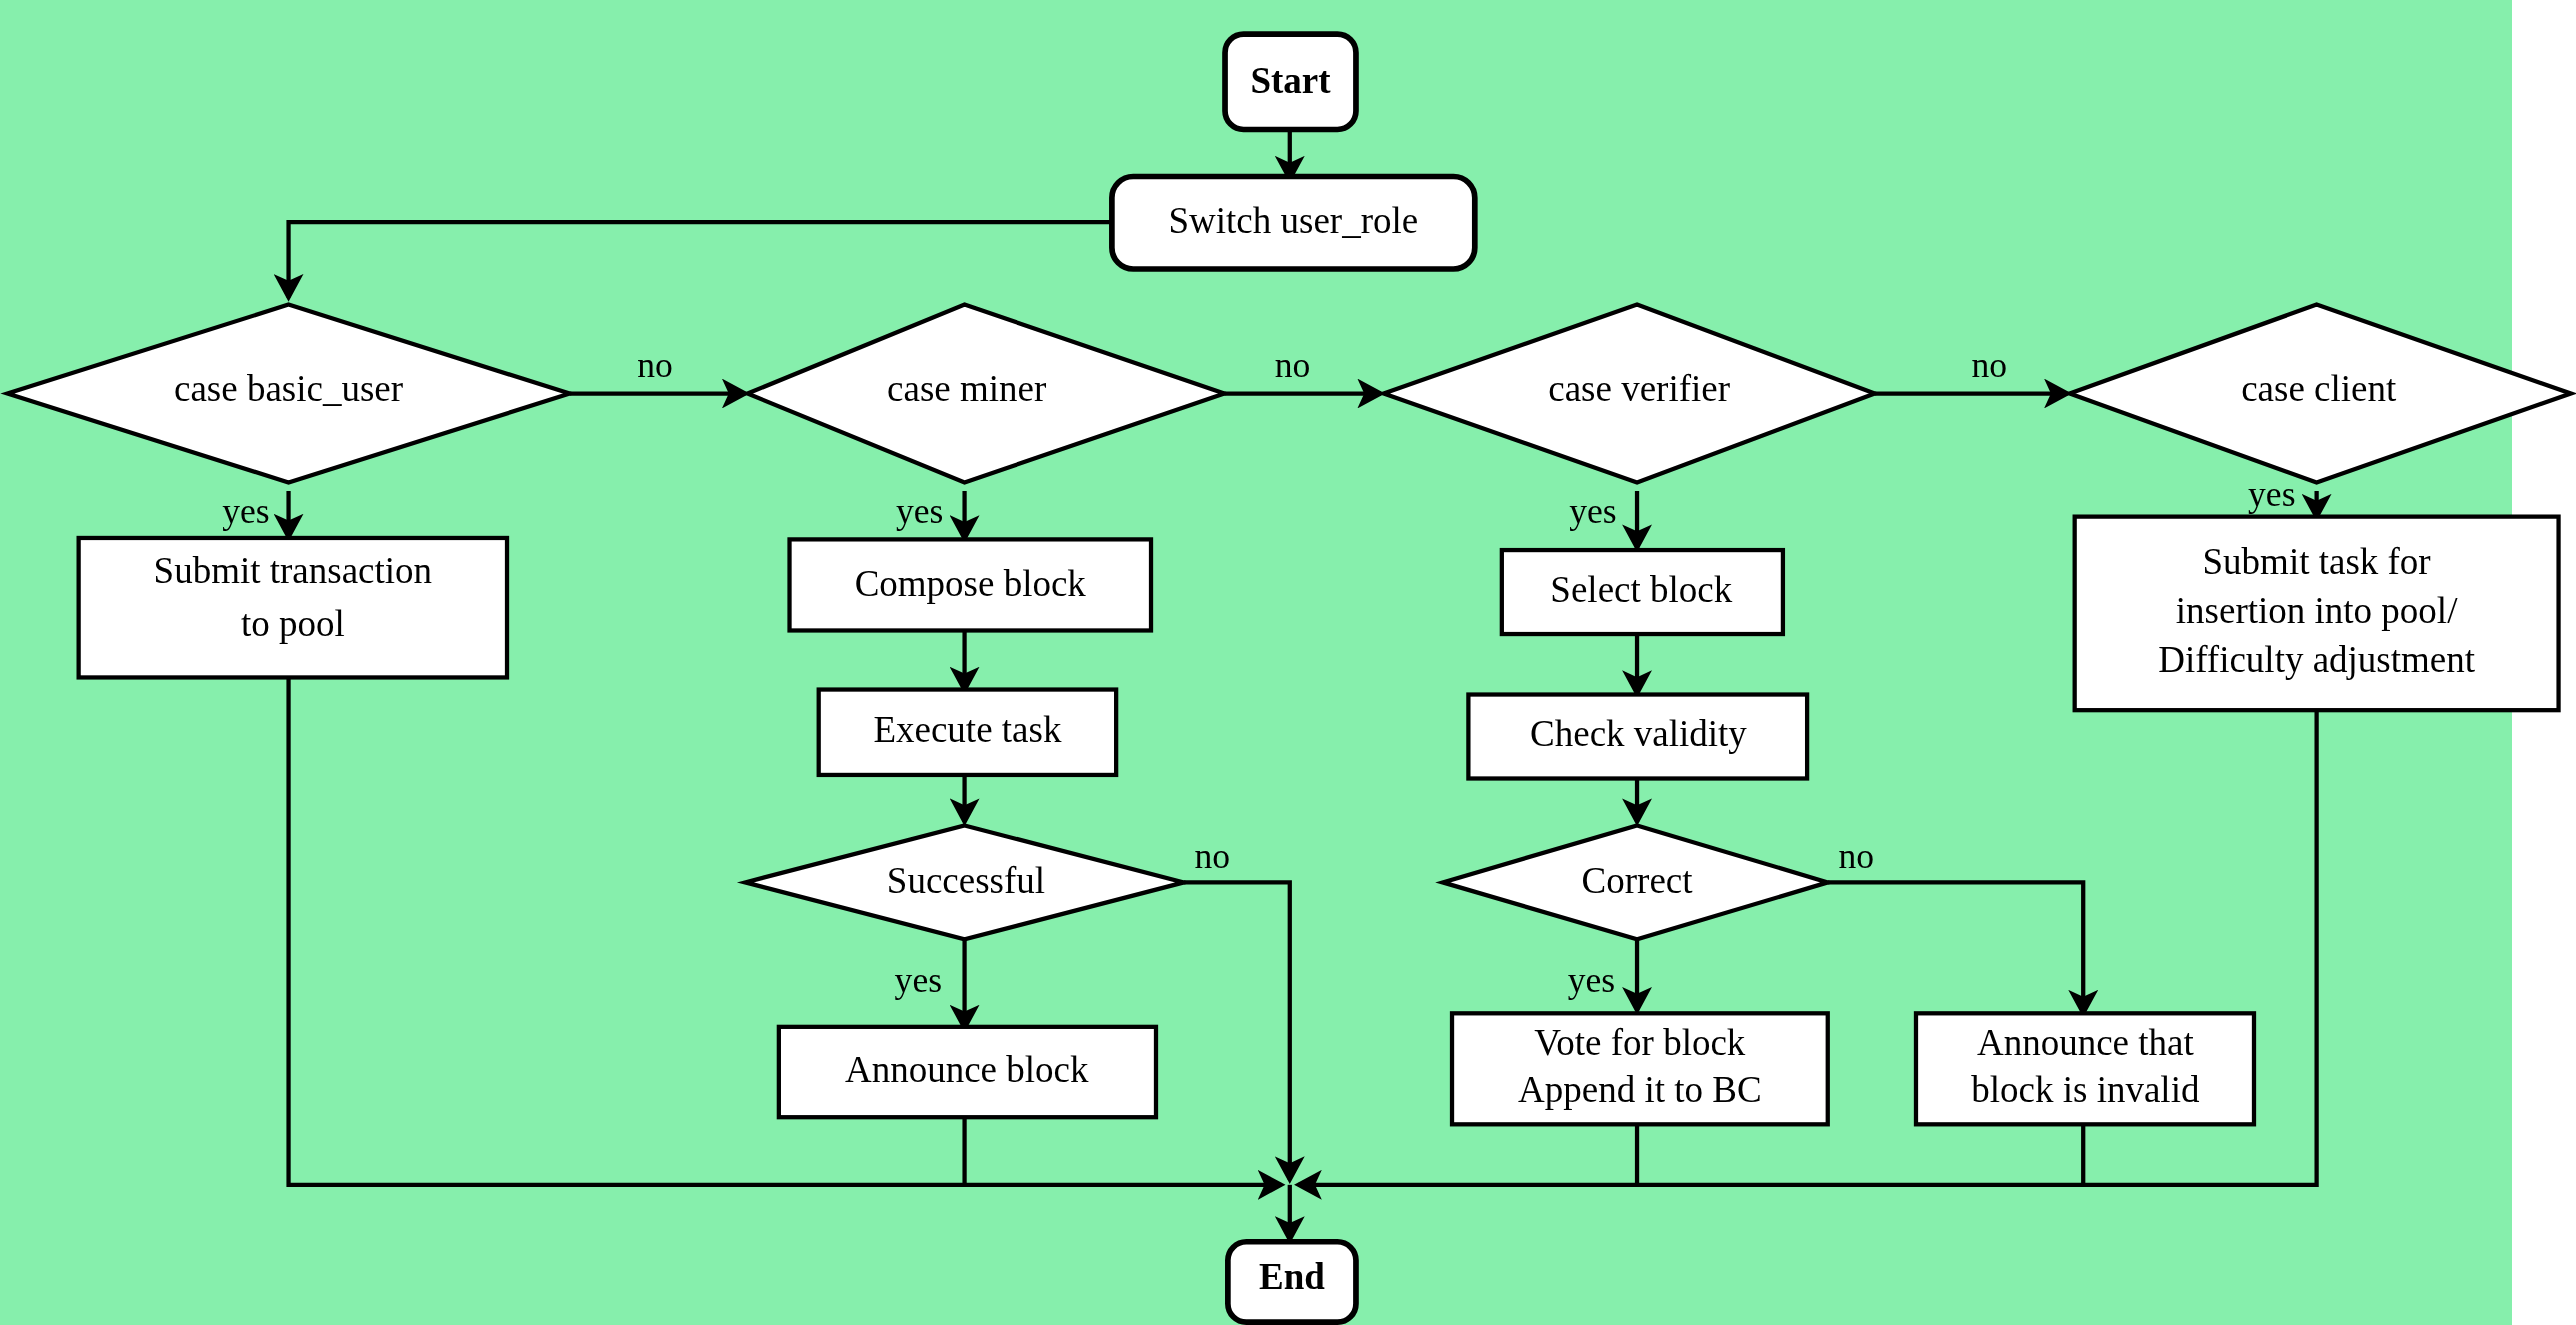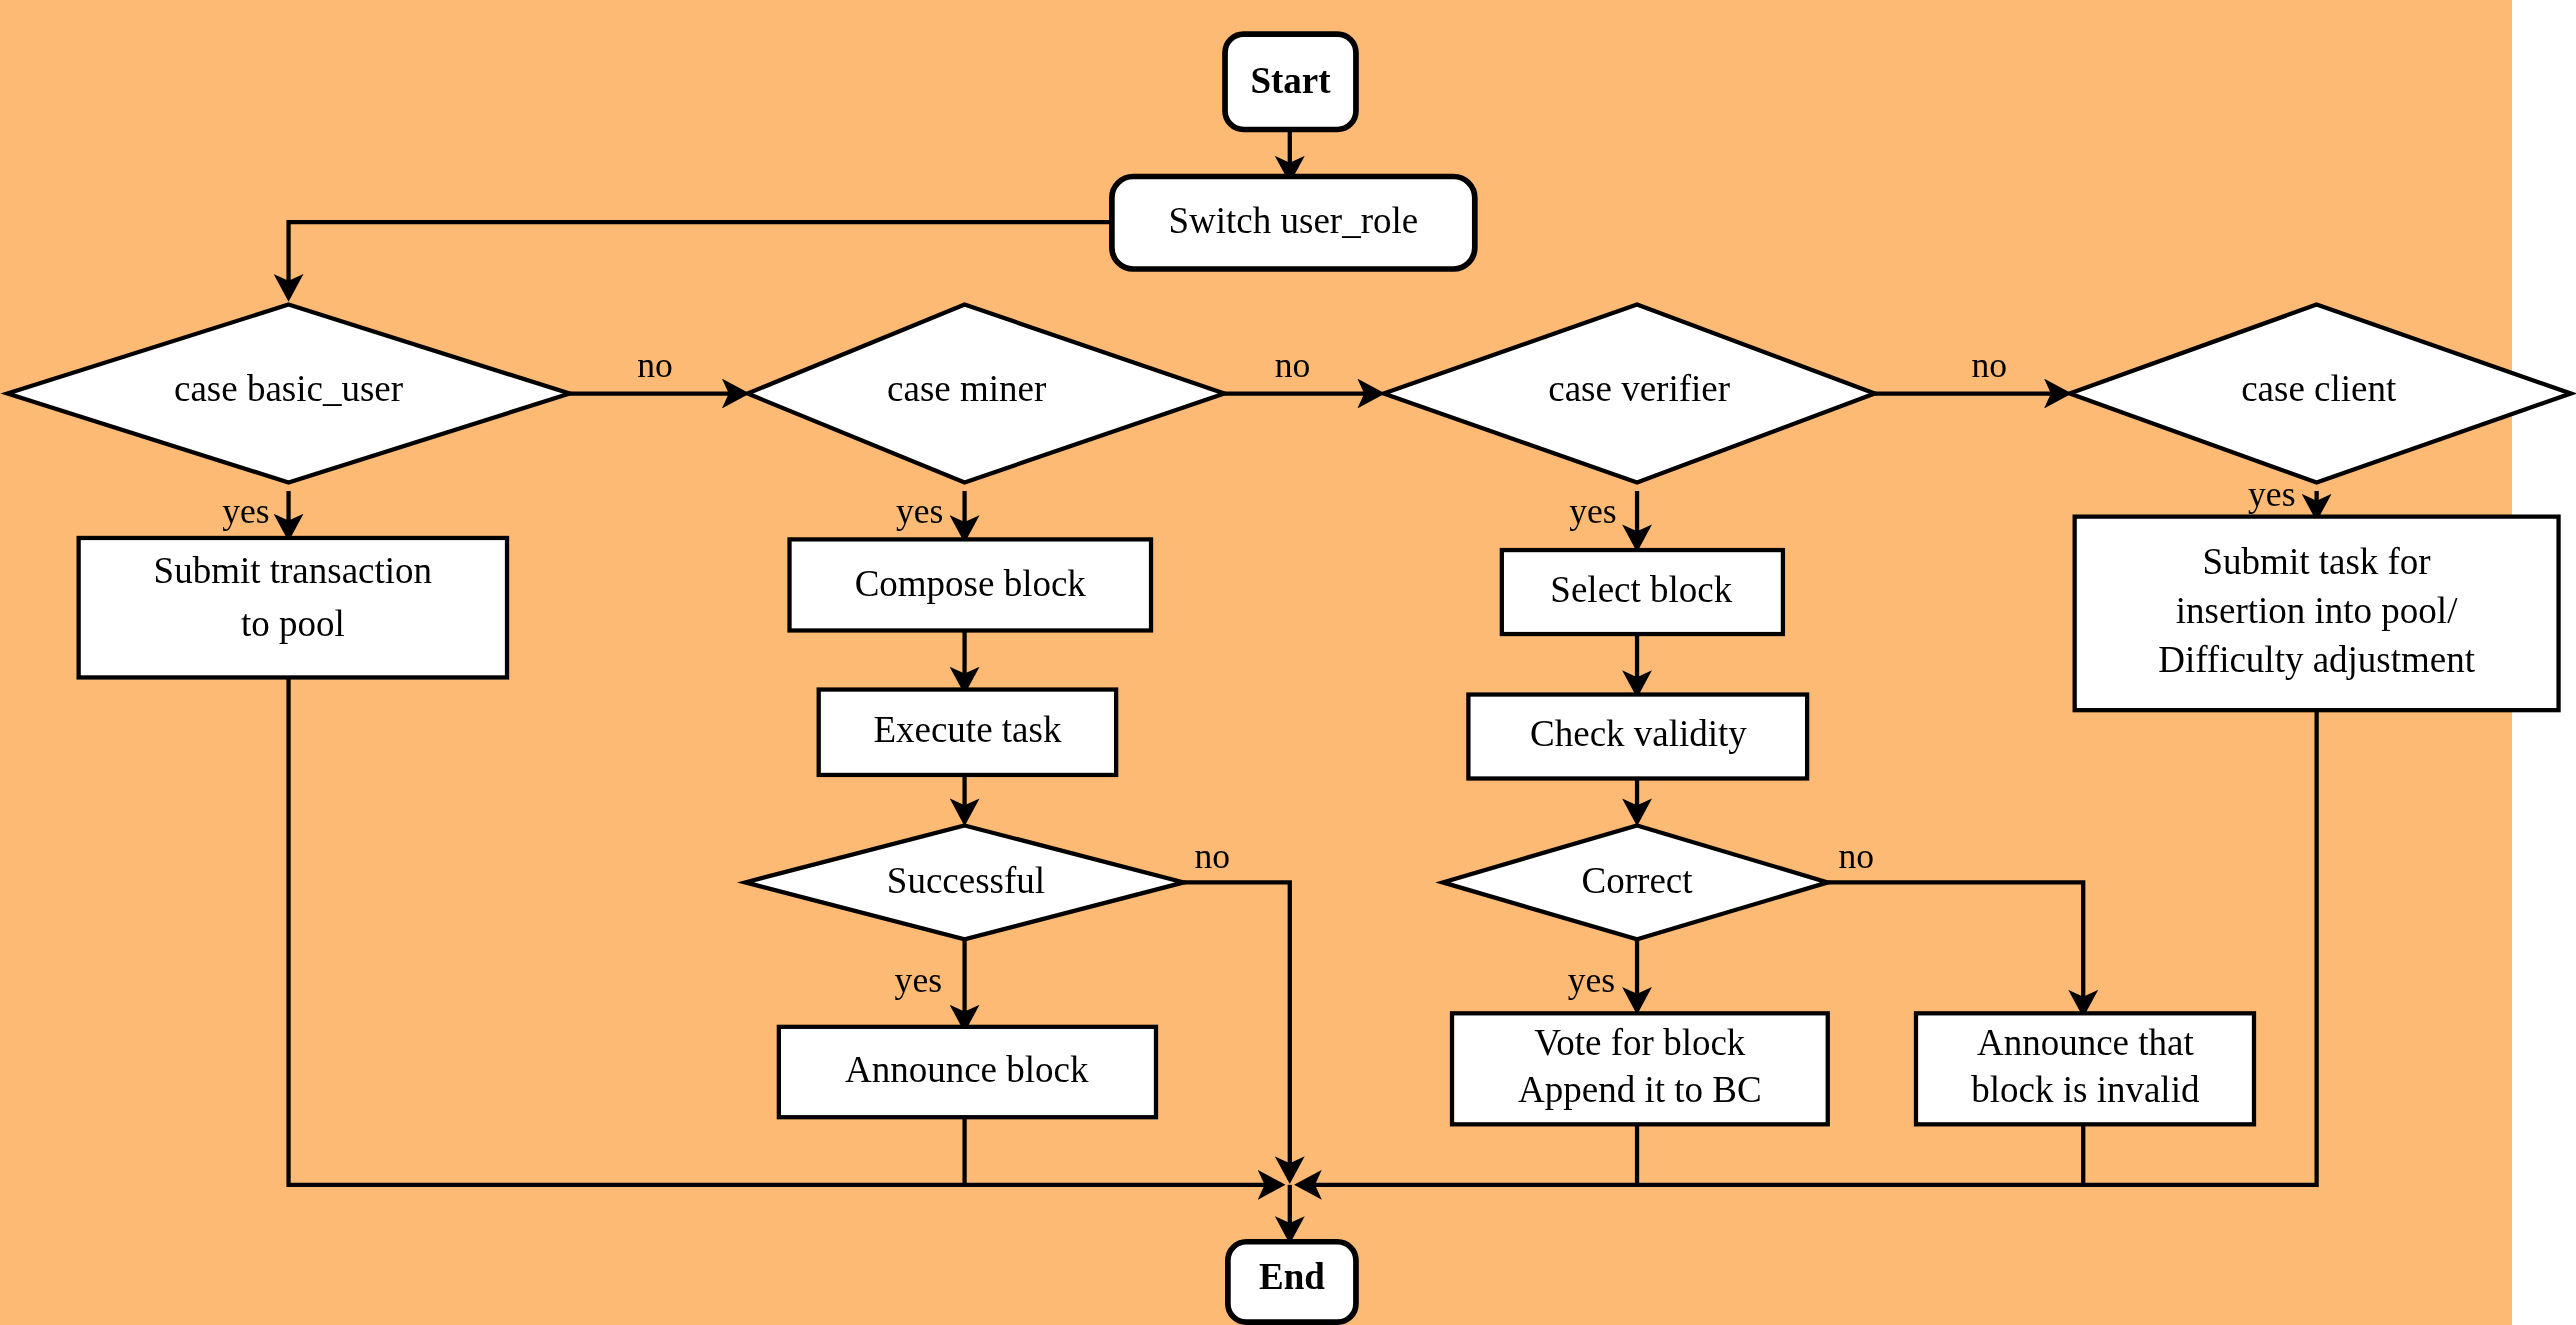--- a/index.html
+++ b/index.html
@@ -10,21 +10,21 @@
   body {
     width: 2576px;
     height: 1325px;
     font-family: "Liberation Serif", "DejaVu Serif", serif;
     overflow: hidden;
   }
   #flow-root {
     position: relative;
     width: 2512px;
     height: 1325px;
-    background: #fdba74;
+    background: #86efac;
   }
   svg#flow-svg {
     display: block;
     width: 2576px;
     height: 1325px;
   }
   .node-shape {
     fill: #ffffff;
     stroke: #000000;
     stroke-width: 6;

